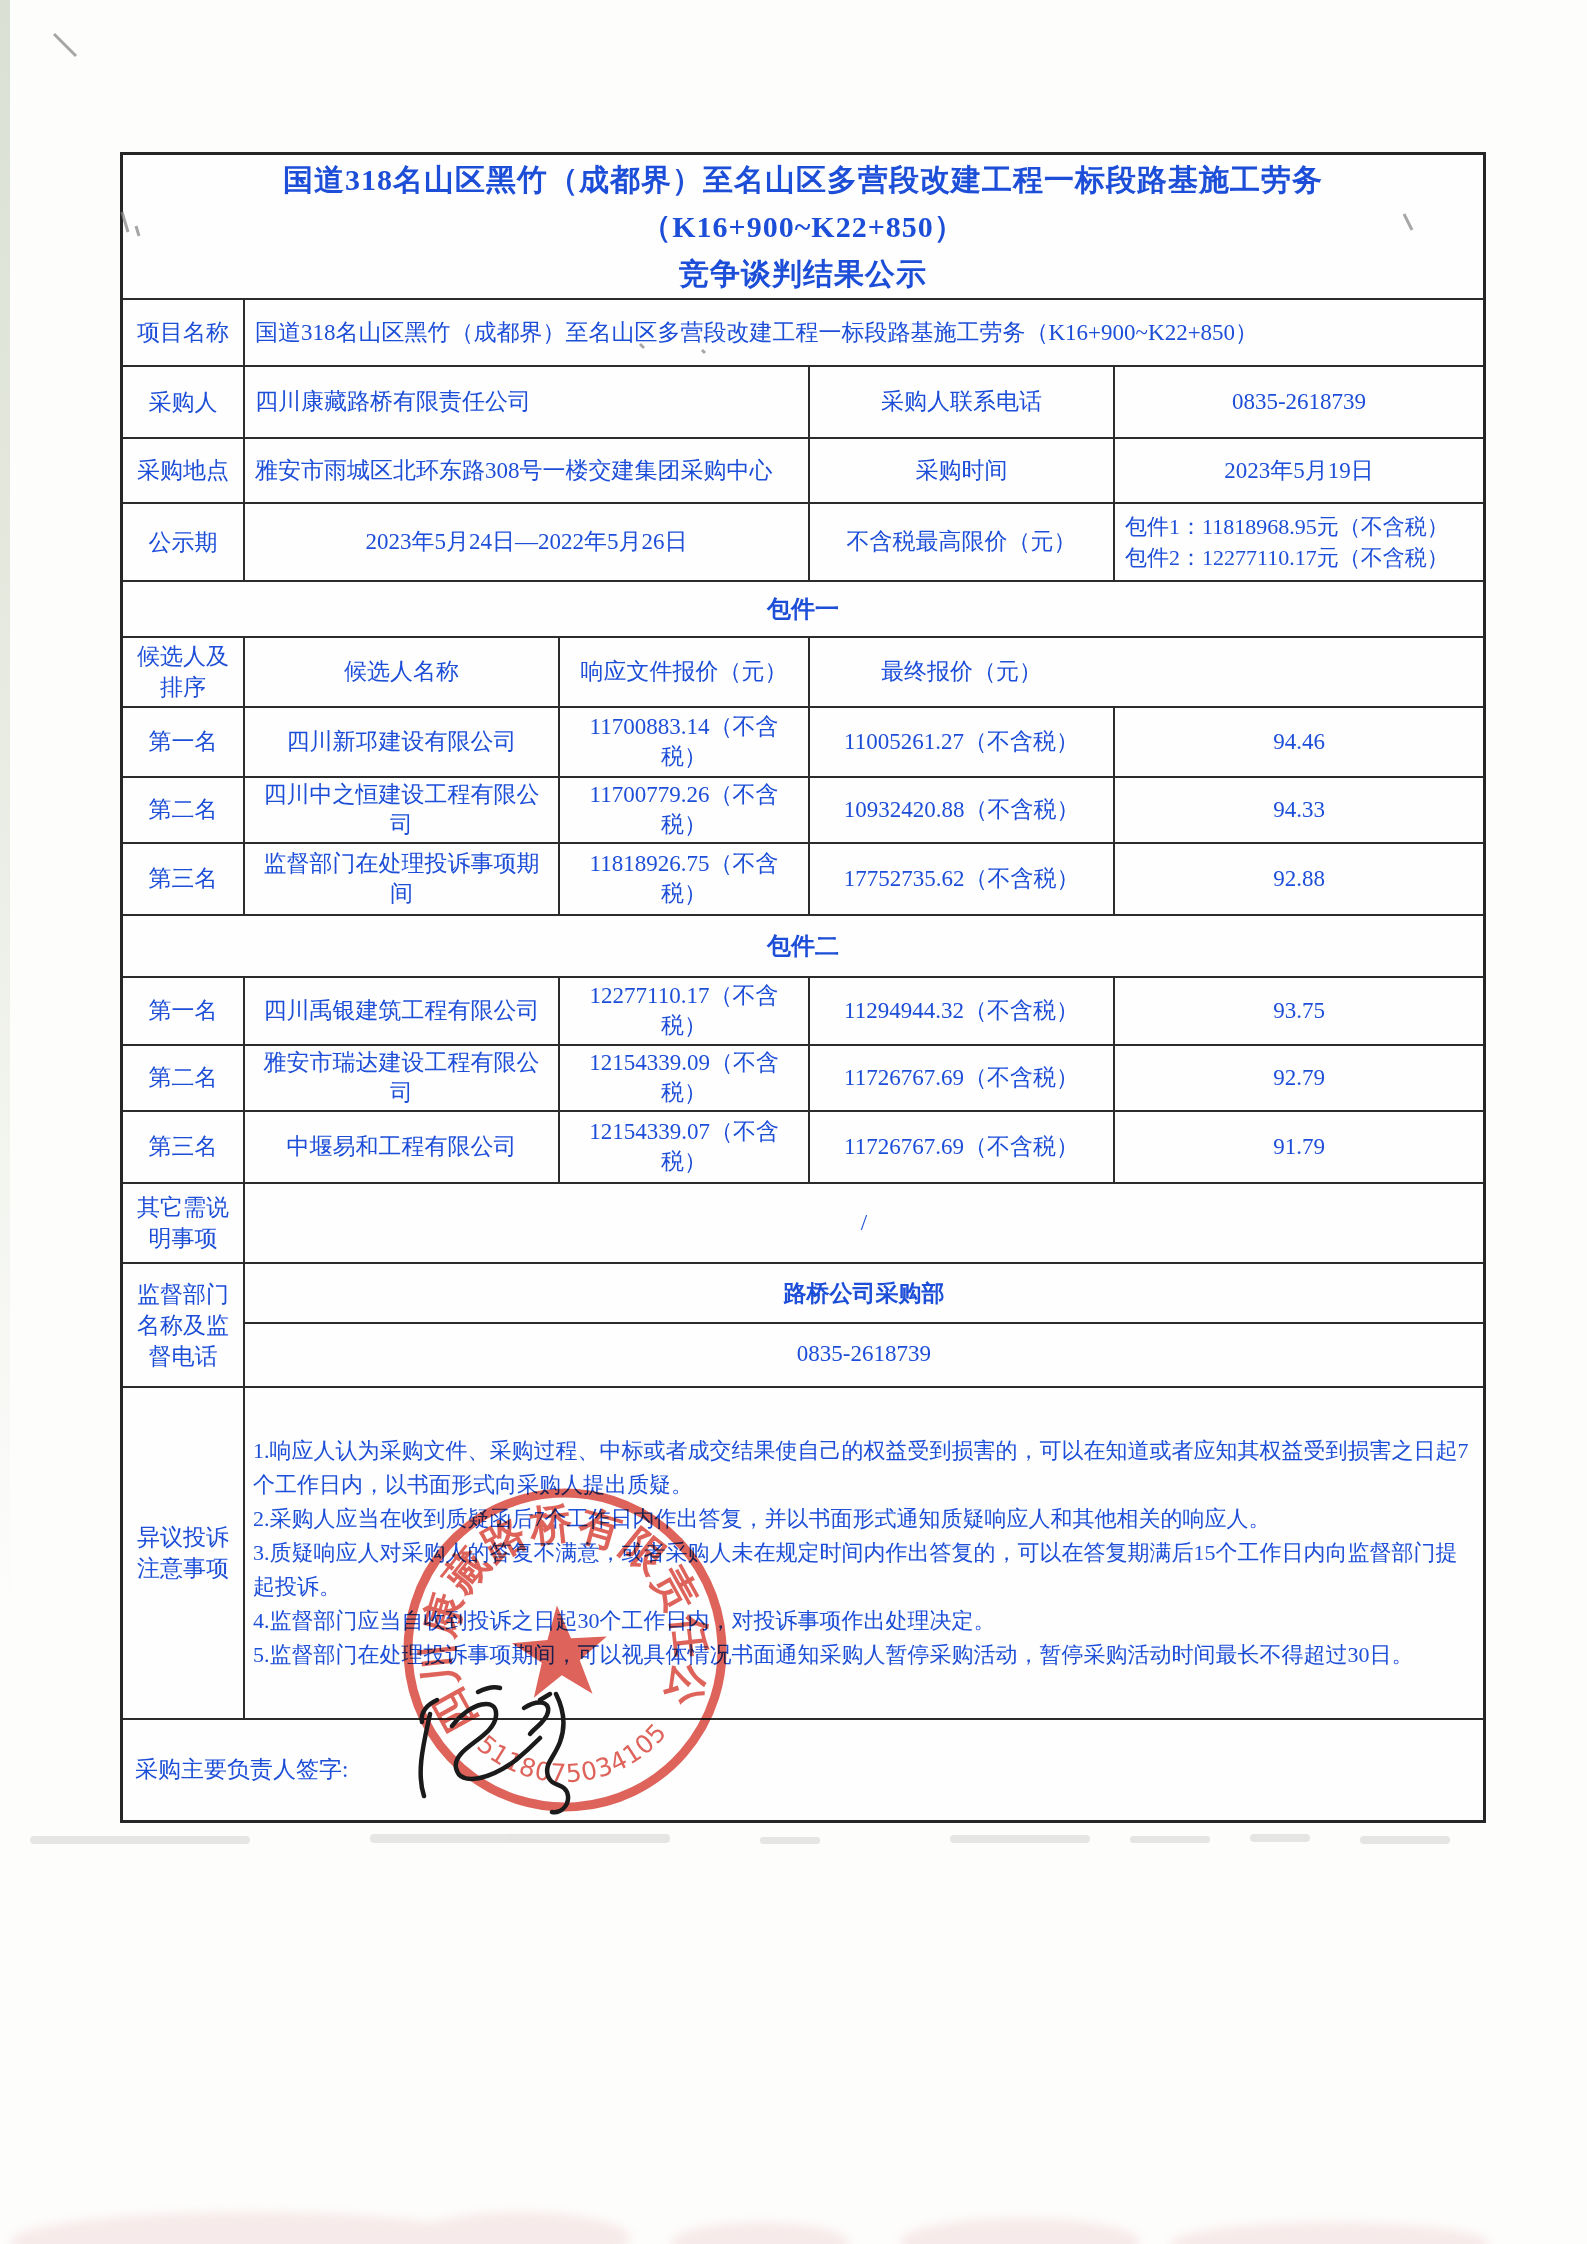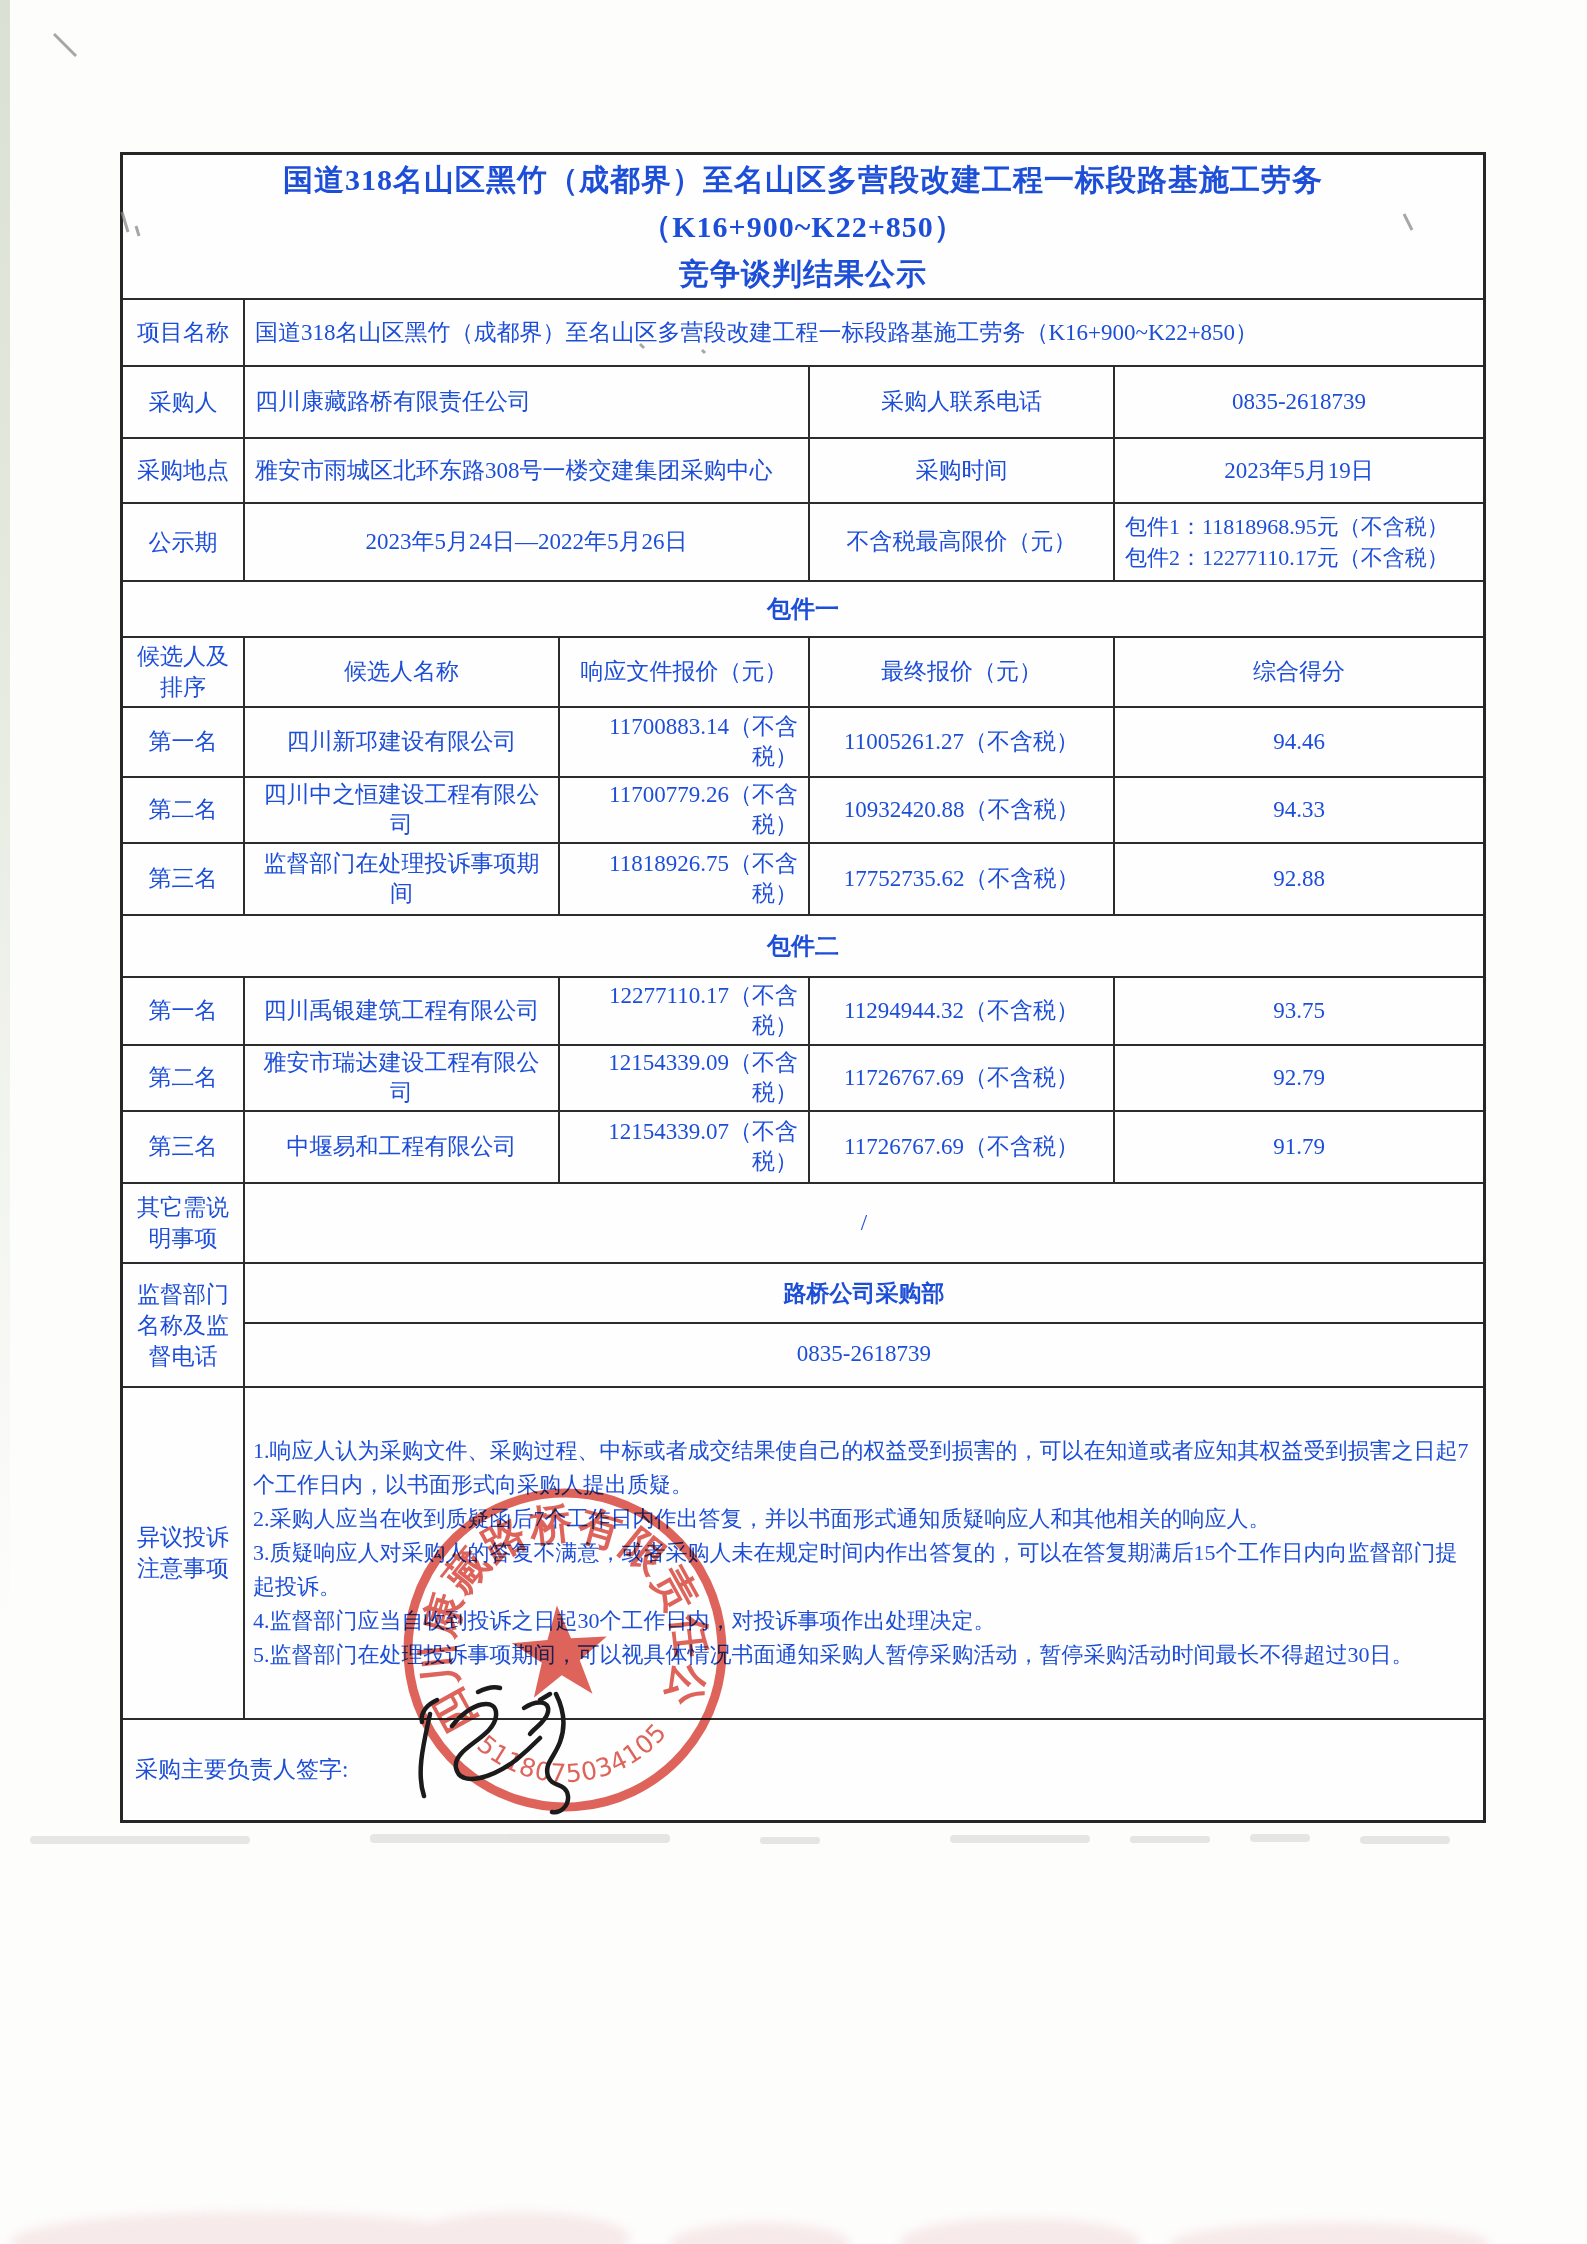--- a/index.html
+++ b/index.html
@@ -16,21 +16,21 @@
     border:3px solid #262626;background:#fefefe;
   }
   .row{display:flex;border-bottom:2px solid #2c2c2c;}
   .row:last-child{border-bottom:none;border-radius:28px;}
   .cell{
     box-sizing:border-box;display:flex;flex-direction:column;align-items:center;justify-content:center;
     text-align:center;padding:16px 10px;font-size:23px;line-height:30px;overflow:hidden;
   }
   .cell.left{align-items:flex-start;text-align:left;}
   .cell + .cell{border-left:2px solid #2c2c2c;}
-  .w1{width:120px;}.w2{width:315px;}.w3{width:250px;text-align:right;}.w4{width:305px;}.w5{width:370px;}
+  .w1{width:120px;}.w2{width:315px;}.w3{width:250px;}.w4{width:305px;}.w5{width:370px;}
   .w23{width:565px;}.w2345{width:1240px;}.wfull{width:1360px;}
   .label{word-break:break-all;line-height:31px;}
   .h-title{height:143px;}
   .h-project{height:65px;}
   .h-purchaser{height:70px;}
   .h-location{height:63px;}
   .h-publicity{height:76px;}
   .h-pkgtitle1{height:54px;}
   .h-header{height:68px;}
   .h-r68{height:68px;}
@@ -103,21 +103,20 @@
     </div>
 
     <div class="row">
       <div class="cell w1 h-header label">
         <div>候选人及</div>
         <div>排序</div>
       </div>
       <div class="cell w2 h-header">候选人名称</div>
       <div class="cell w3 h-header">响应文件报价（元）</div>
       <div class="cell w4 h-header">最终报价（元）</div>
-      <div class="cell w5 h-header">综合得分</div>
     </div>
 
     <div class="row">
       <div class="cell w1 h-r68">第一名</div>
       <div class="cell w2 h-r68">四川新邛建设有限公司</div>
       <div class="cell w3 h-r68">11700883.14（不含税）</div>
       <div class="cell w4 h-r68">11005261.27（不含税）</div>
       <div class="cell w5 h-r68">94.46</div>
     </div>
     <div class="row">

